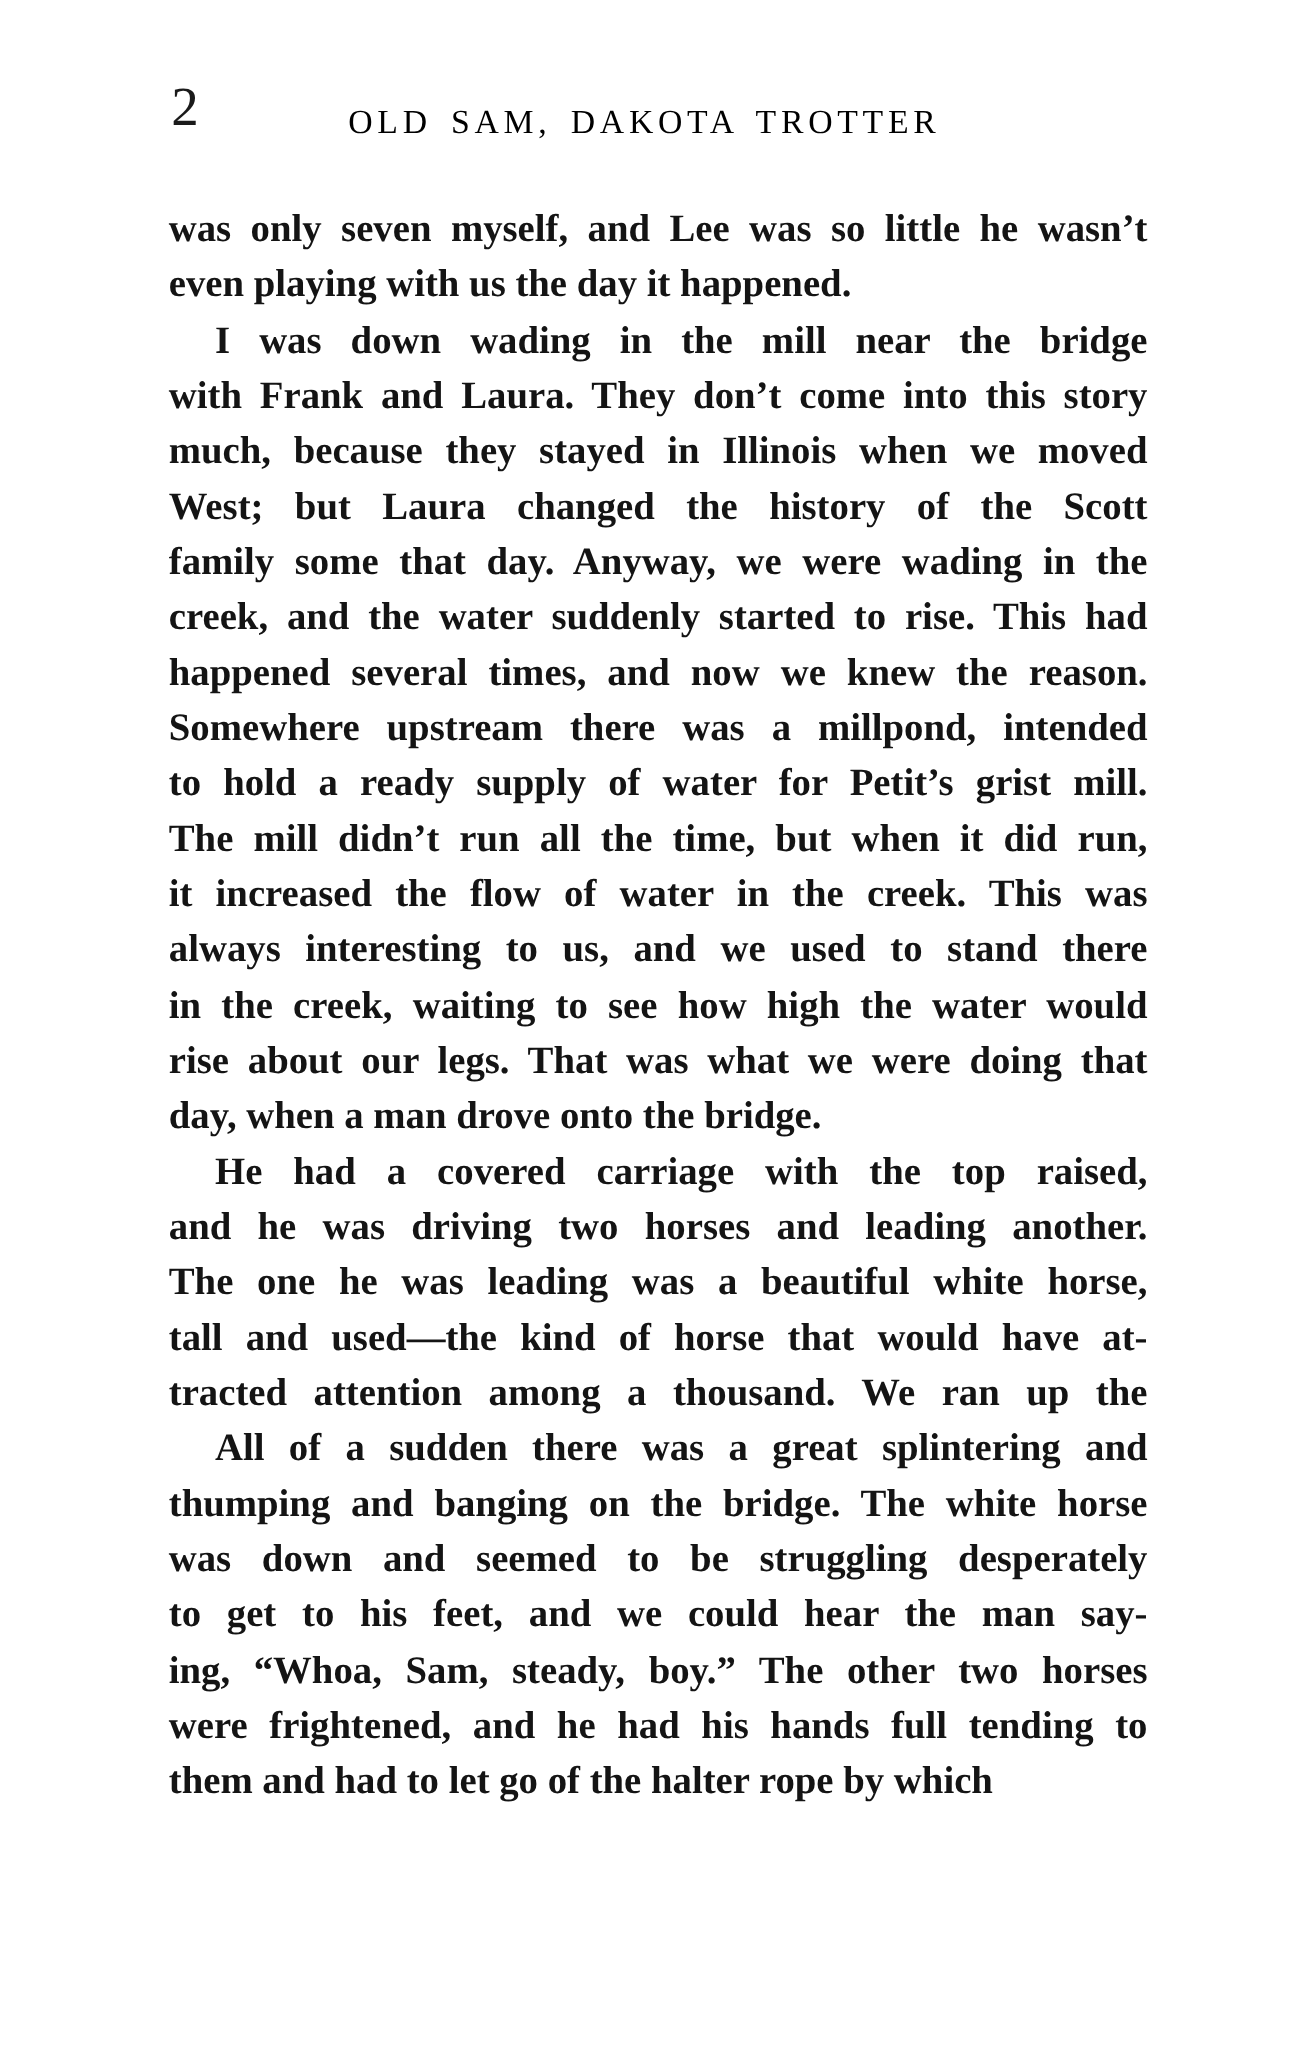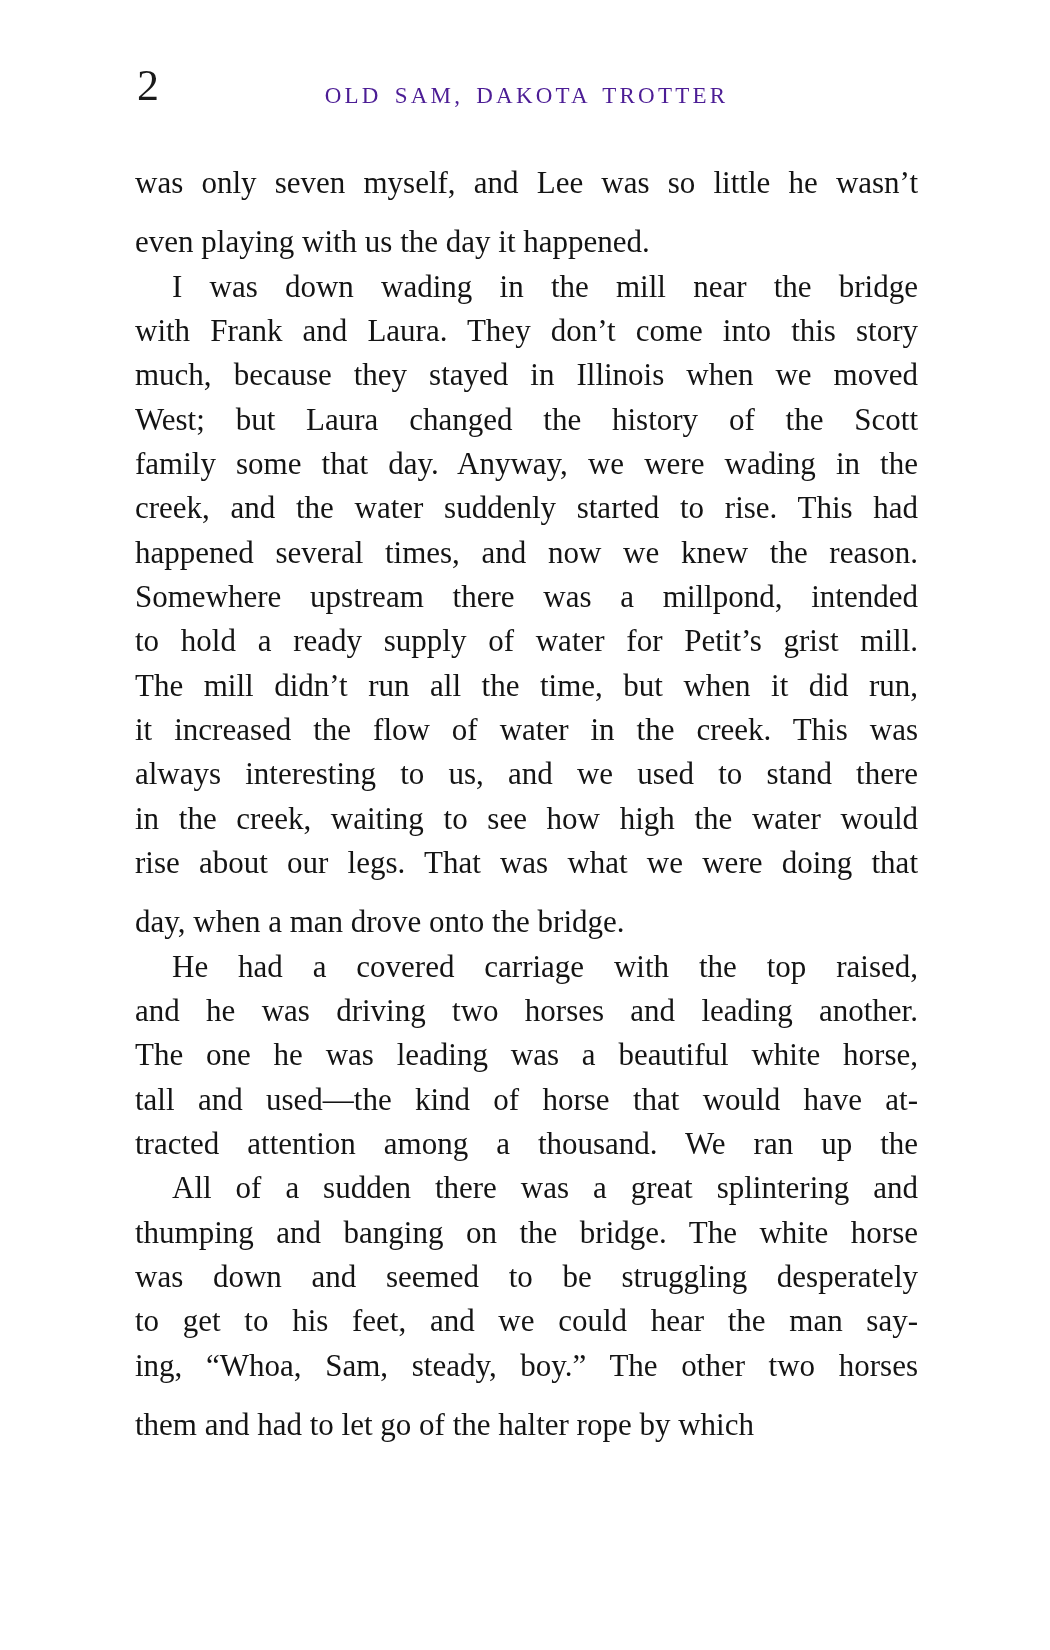--- a/index.html
+++ b/index.html
@@ -19,48 +19,48 @@
   .folio {
     position: absolute;
     left: 137px;
     top: 64px;
     font-size: 44px;
     line-height: 1;
     color: #1a1a1a;
   }
   .running-header {
     position: absolute;
-    left: 135px;
+    left: 124px;
     top: 84px;
     width: 783px;
     text-align: center;
-    font-size: 23px;
+    font-size: 27px;
     line-height: 1;
     letter-spacing: 0.14em;
     word-spacing: 0.18em;
-    color: #4c1d95;
+    color: #000000;
     white-space: nowrap;
   }
   .body-text {
     position: absolute;
     left: 135px;
     top: 161px;
     width: 783px;
     font-size: 31px;
     line-height: 44.33px;
     color: #141414;
   }
   .body-text .line {
     text-align: justify;
     text-align-last: justify;
     white-space: normal;
+    font-weight: bold;
   }
   .body-text .line.last {
     text-align-last: left;
-    margin-top: 15px;
   }
   .body-text .line.indent {
     text-indent: 37px;
   }
 </style>
 </head>
 <body>
 
 <div class="book-page">
   <div class="folio">2</div>
@@ -86,15 +86,16 @@
       <div class="line indent">He had a covered carriage with the top raised,</div>
       <div class="line">and he was driving two horses and leading another.</div>
       <div class="line">The one he was leading was a beautiful white horse,</div>
       <div class="line">tall and used—the kind of horse that would have at-</div>
       <div class="line">tracted attention among a thousand. We ran up the</div>
       <div class="line indent">All of a sudden there was a great splintering and</div>
       <div class="line">thumping and banging on the bridge. The white horse</div>
       <div class="line">was down and seemed to be struggling desperately</div>
       <div class="line">to get to his feet, and we could hear the man say-</div>
       <div class="line">ing, “Whoa, Sam, steady, boy.” The other two horses</div>
+      <div class="line">were frightened, and he had his hands full tending to</div>
       <div class="line last">them and had to let go of the halter rope by which</div>
     </div>
 </div>
 
 </body></html>

